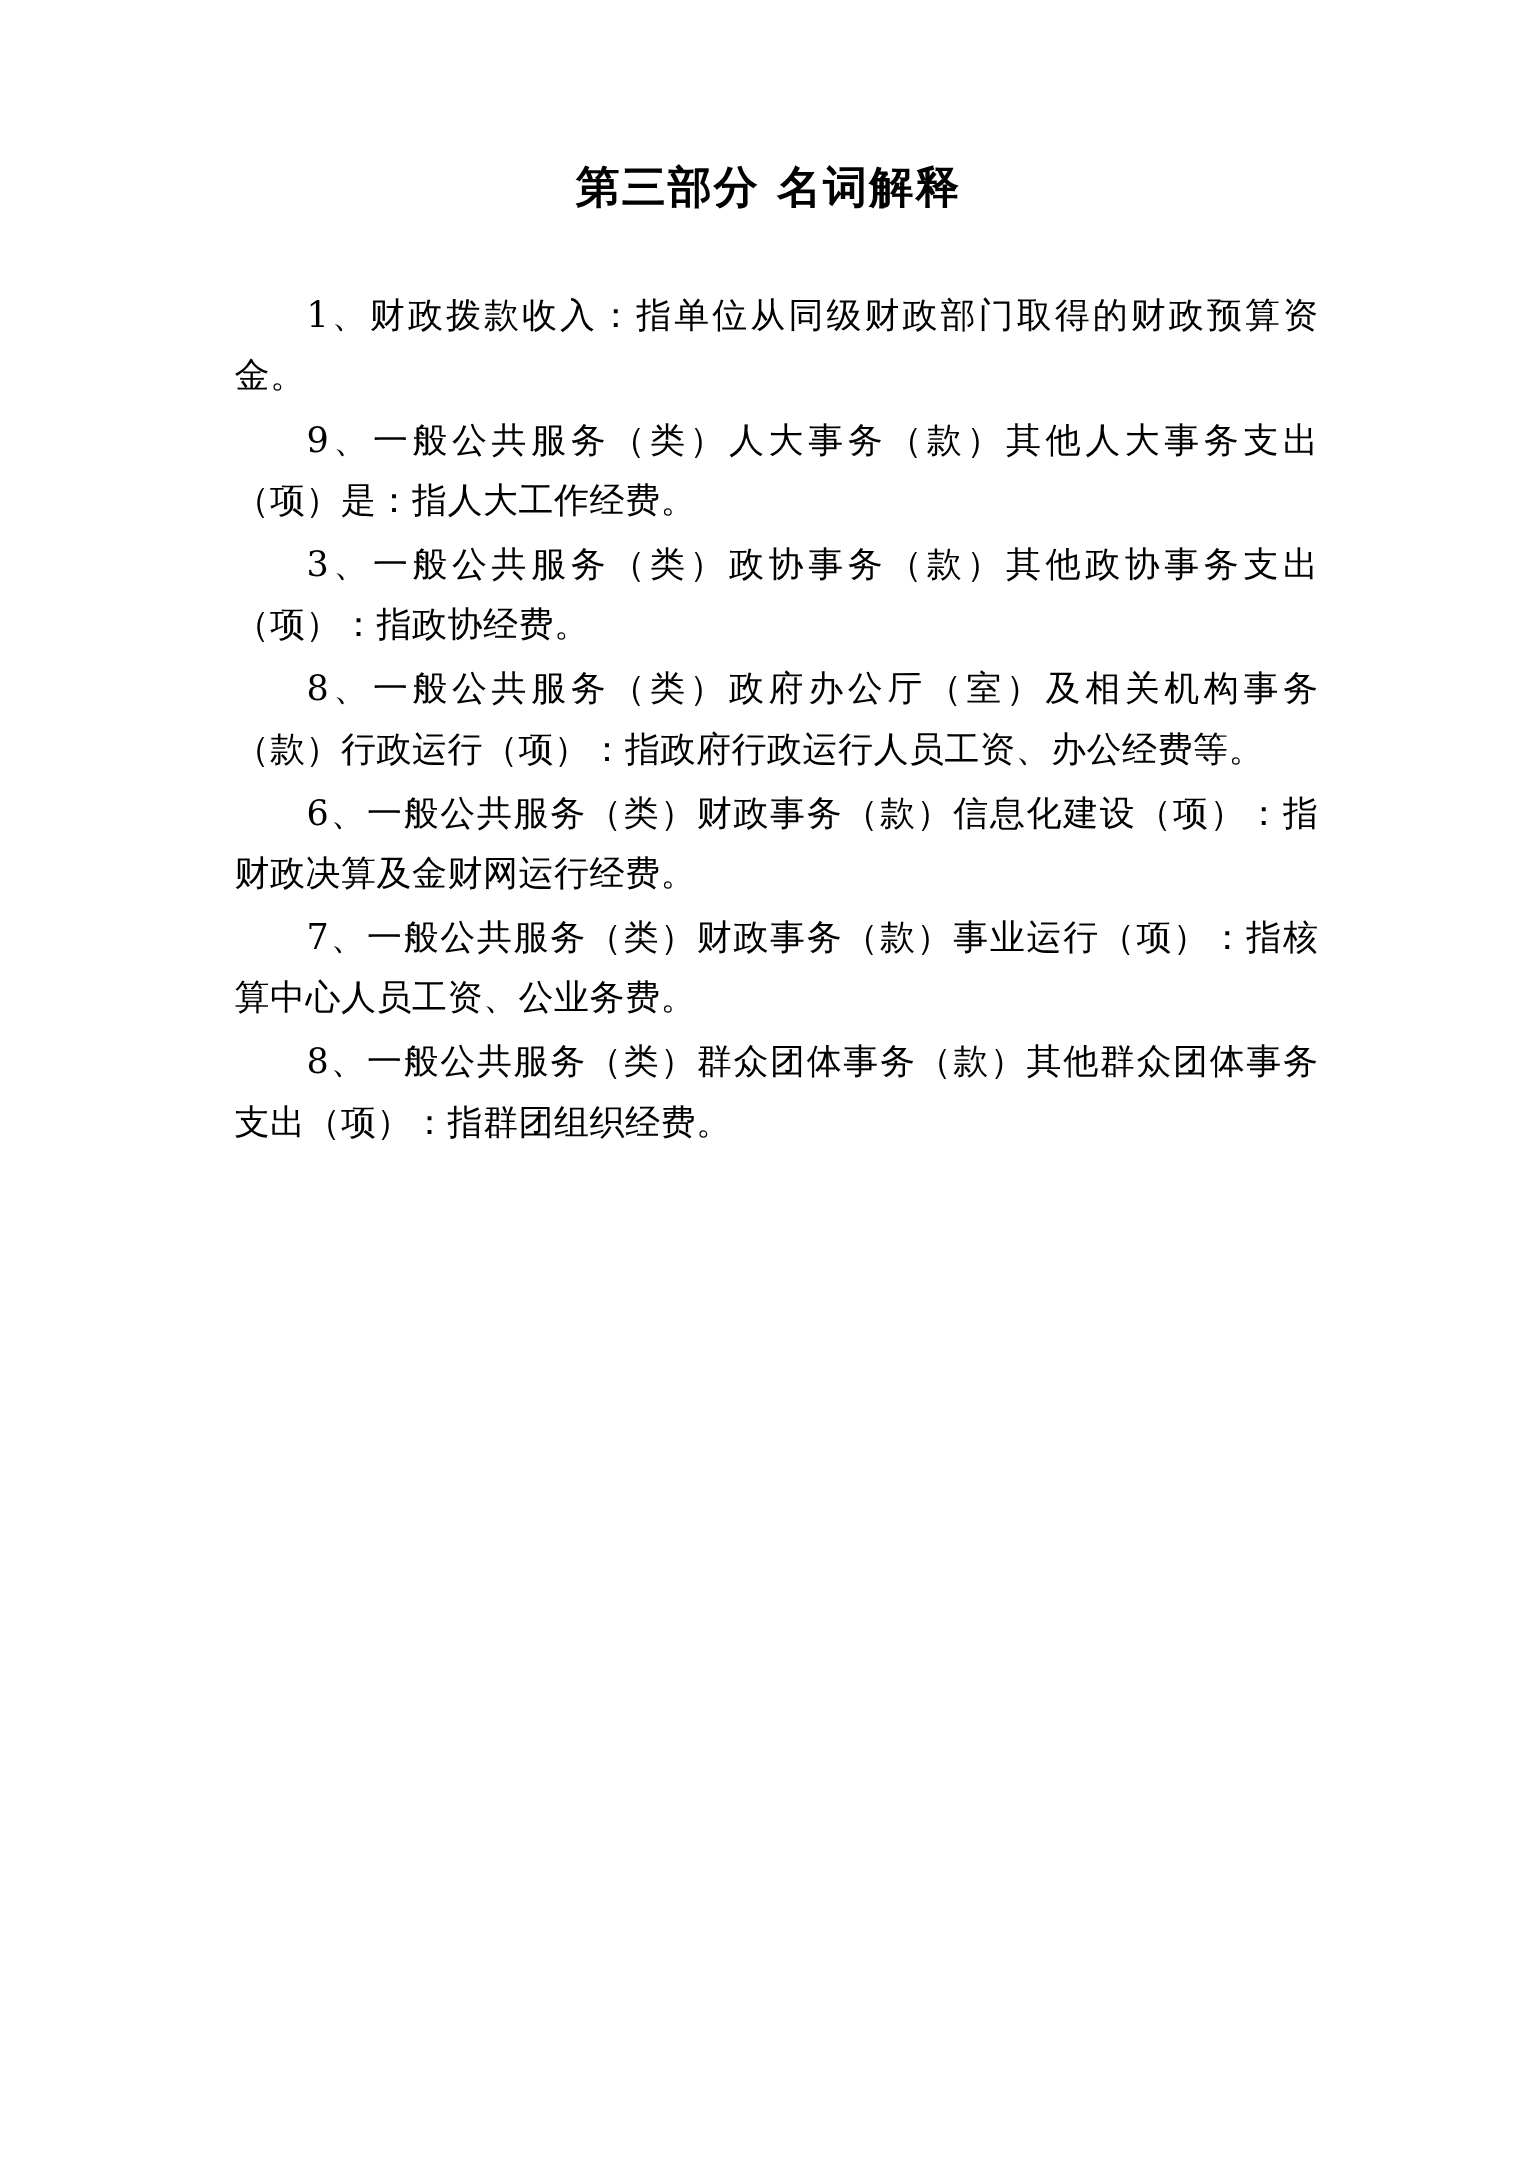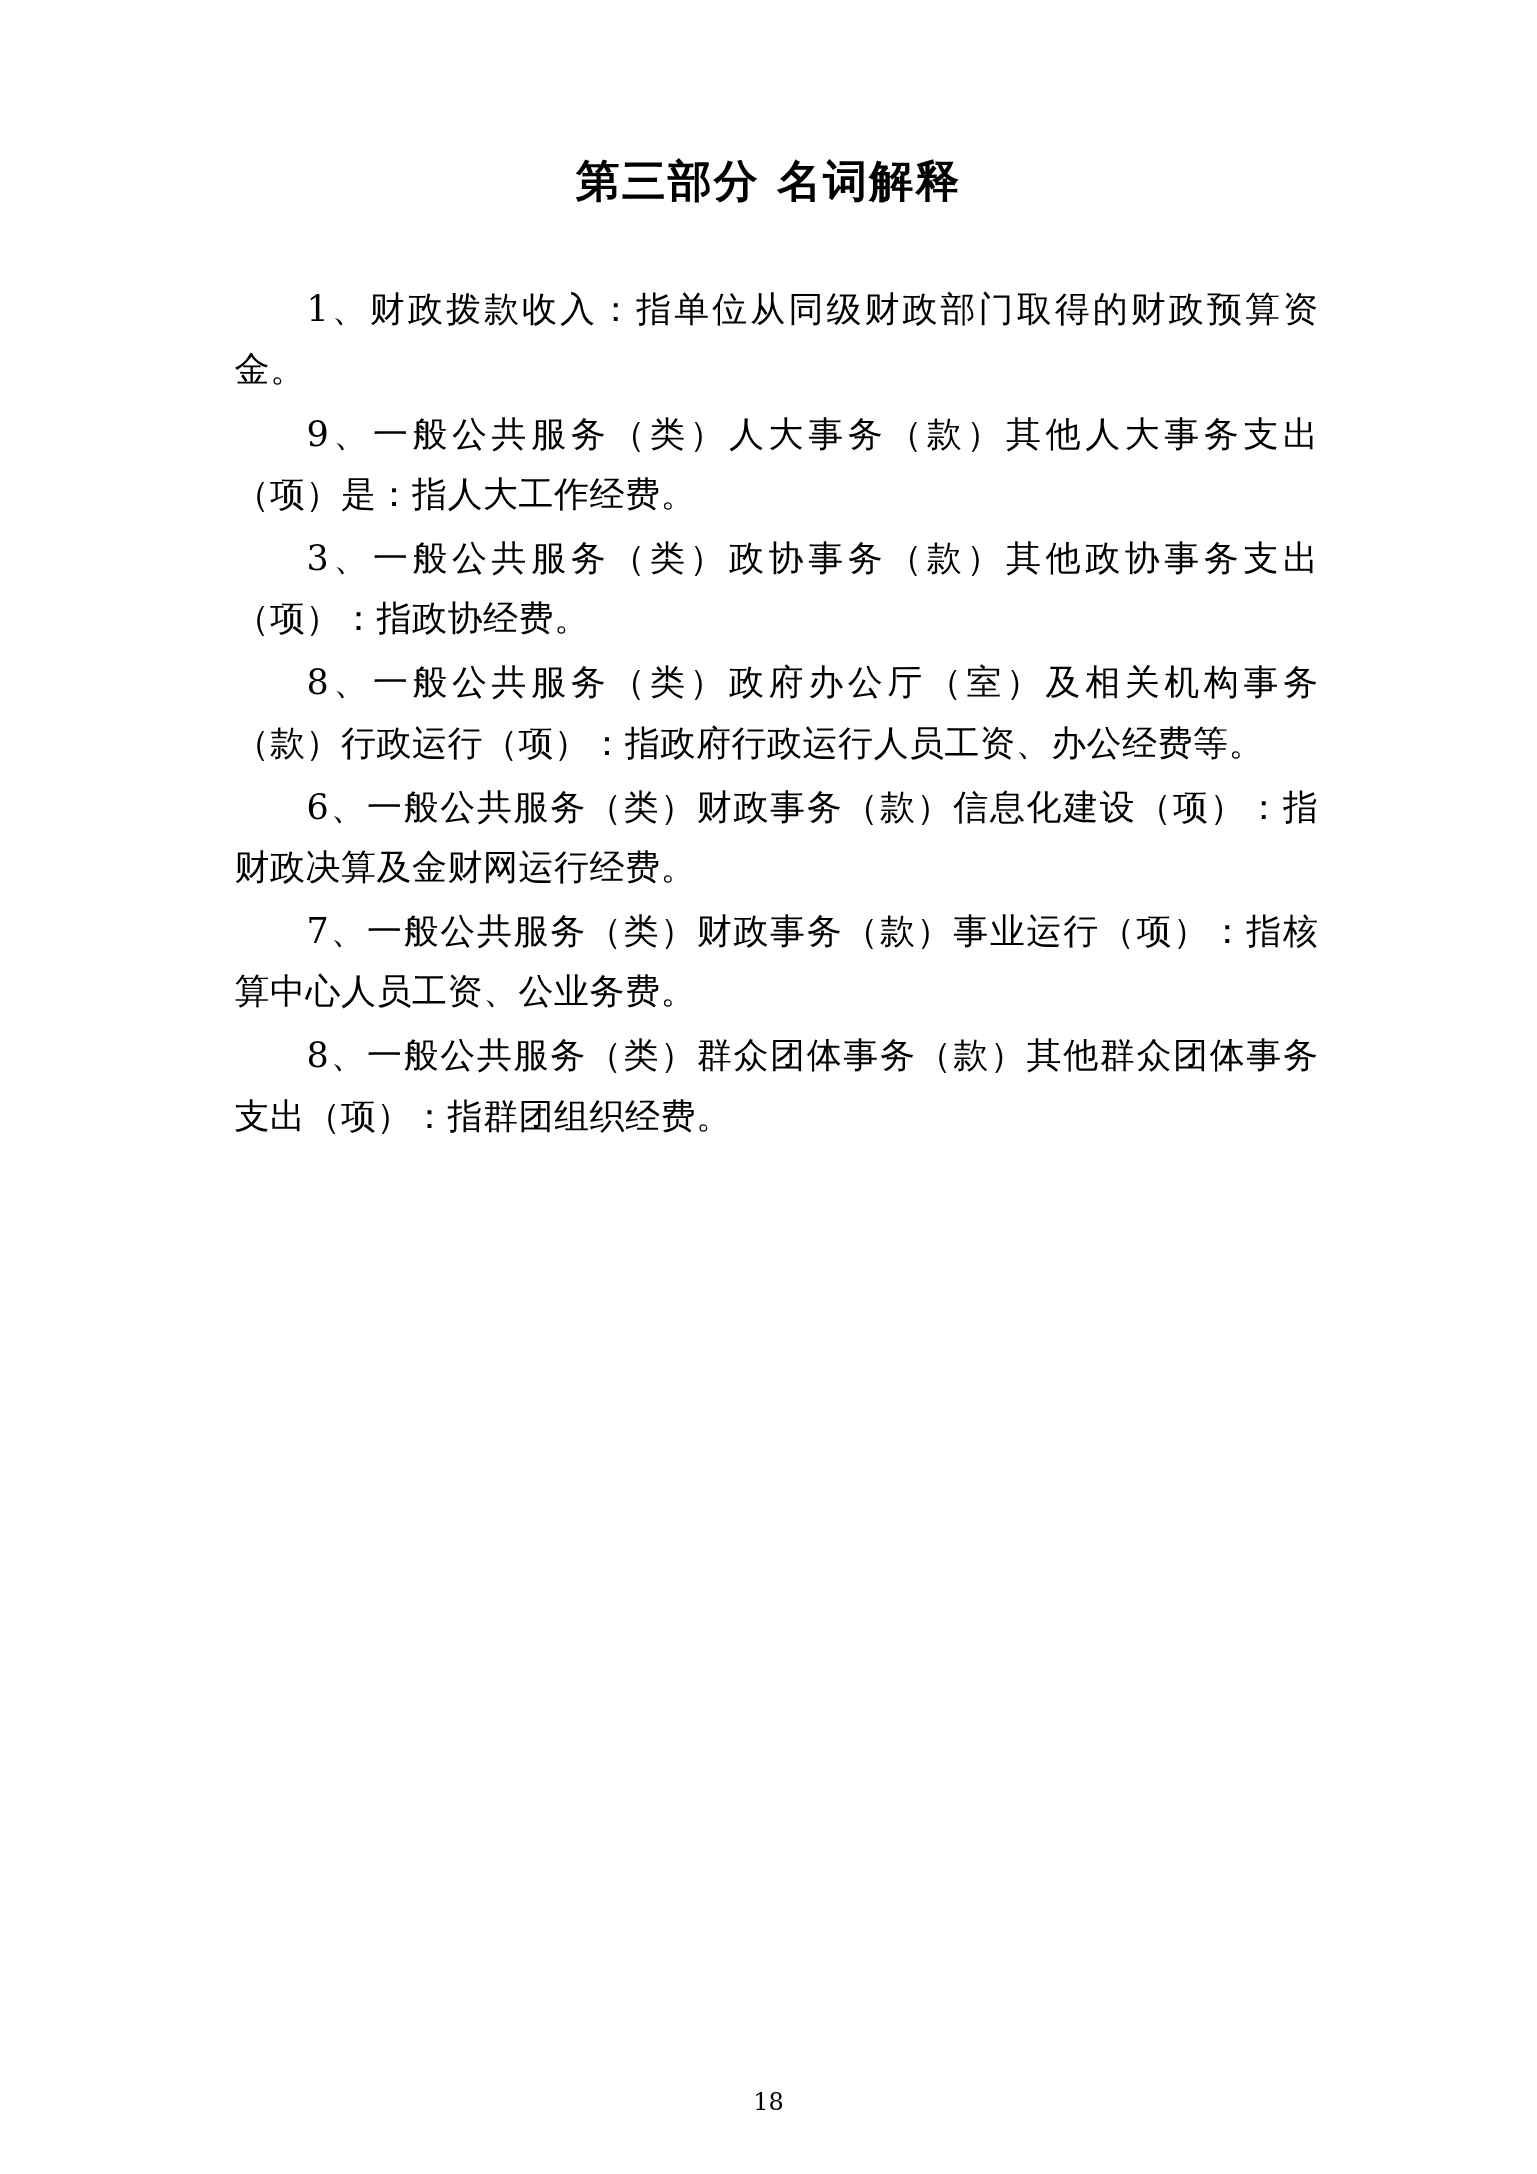--- a/index.html
+++ b/index.html
@@ -11,21 +11,21 @@
     width: 1537px;
     min-height: 2174px;
     font-family: "DejaVu Serif", "Liberation Serif", serif;
     color: #000000;
   }
   .page {
     position: relative;
     width: 1537px;
     height: 2174px;
     box-sizing: border-box;
-    padding: 2px;
+    padding: 8px;
     background: #ffffff;
     overflow: hidden;
   }
   .content {
     width: 1100px;
     margin: 0 auto;
     padding-top: 150px;
   }
   .doc-title {
     text-align: center;
@@ -65,14 +65,13 @@
     <div>
       <p class="para">1、财政拨款收入：指单位从同级财政部门取得的财政预算资金。</p>
       <p class="para">9、一般公共服务（类）人大事务（款）其他人大事务支出（项）是：指人大工作经费。</p>
       <p class="para">3、一般公共服务（类）政协事务（款）其他政协事务支出（项）：指政协经费。</p>
       <p class="para">8、一般公共服务（类）政府办公厅（室）及相关机构事务（款）行政运行（项）：指政府行政运行人员工资、办公经费等。</p>
       <p class="para">6、一般公共服务（类）财政事务（款）信息化建设（项）：指财政决算及金财网运行经费。</p>
       <p class="para">7、一般公共服务（类）财政事务（款）事业运行（项）：指核算中心人员工资、公业务费。</p>
       <p class="para">8、一般公共服务（类）群众团体事务（款）其他群众团体事务支出（项）：指群团组织经费。</p>
     </div>
   </div>
-  <div class="page-number">18</div>
 </div>
 
 </body></html>

